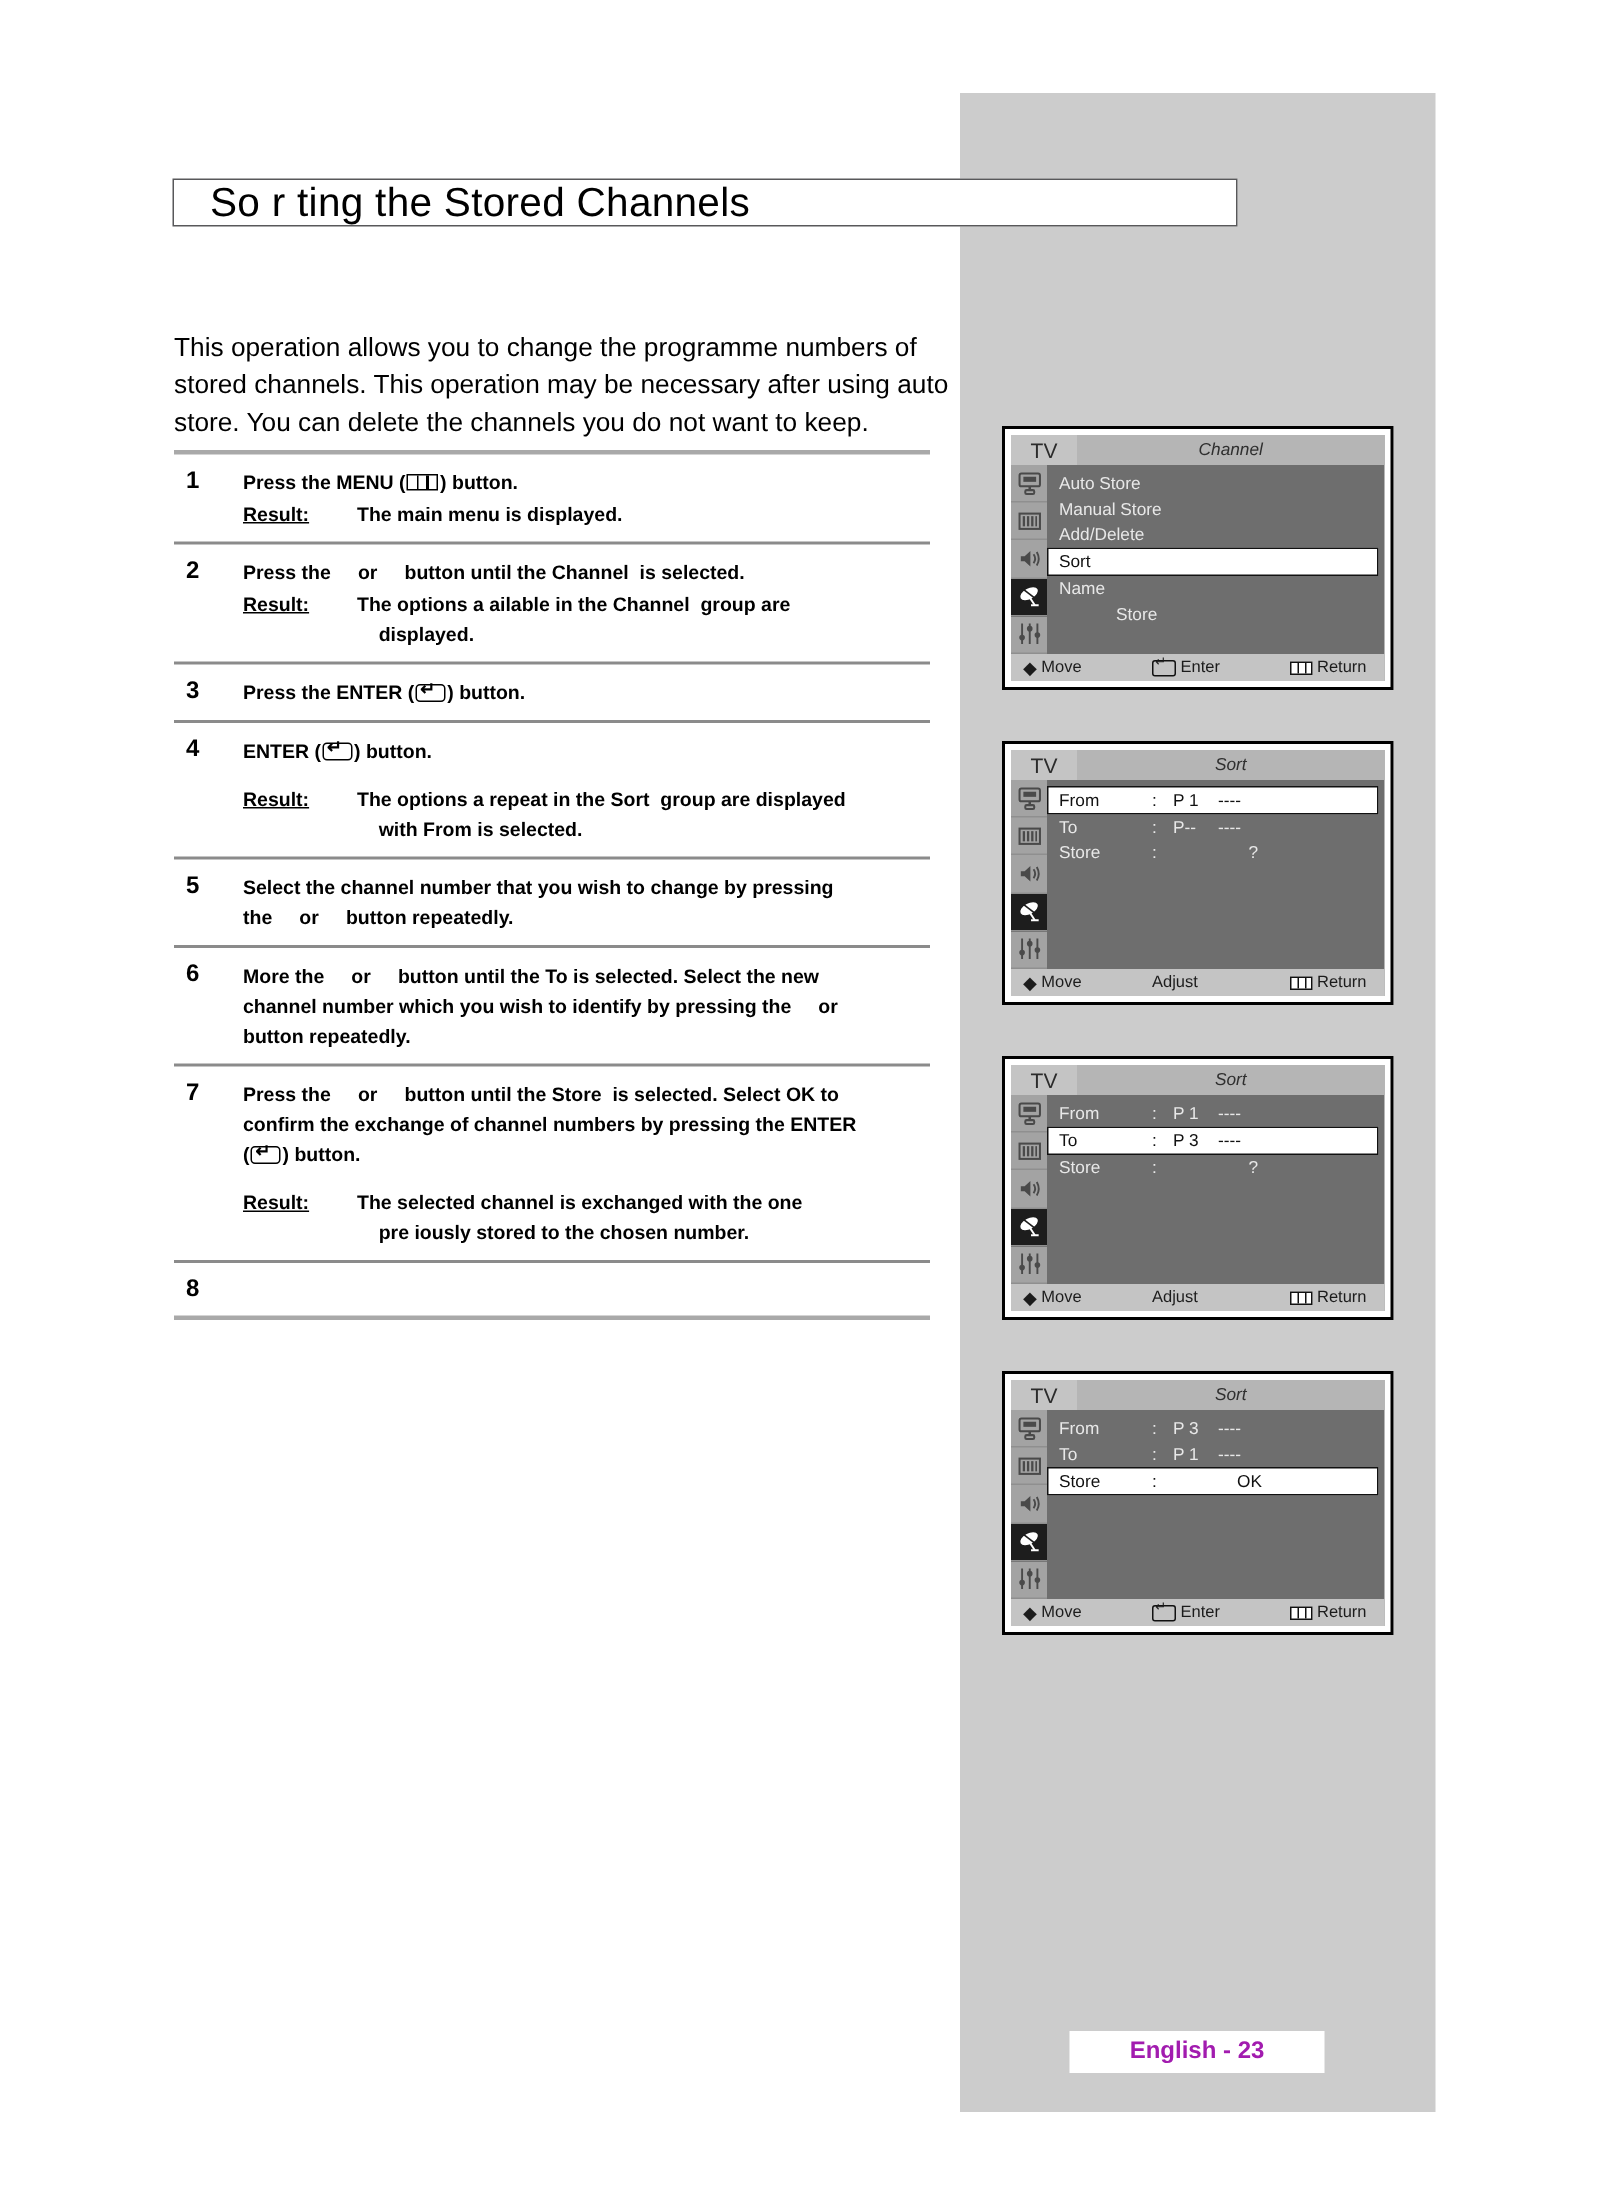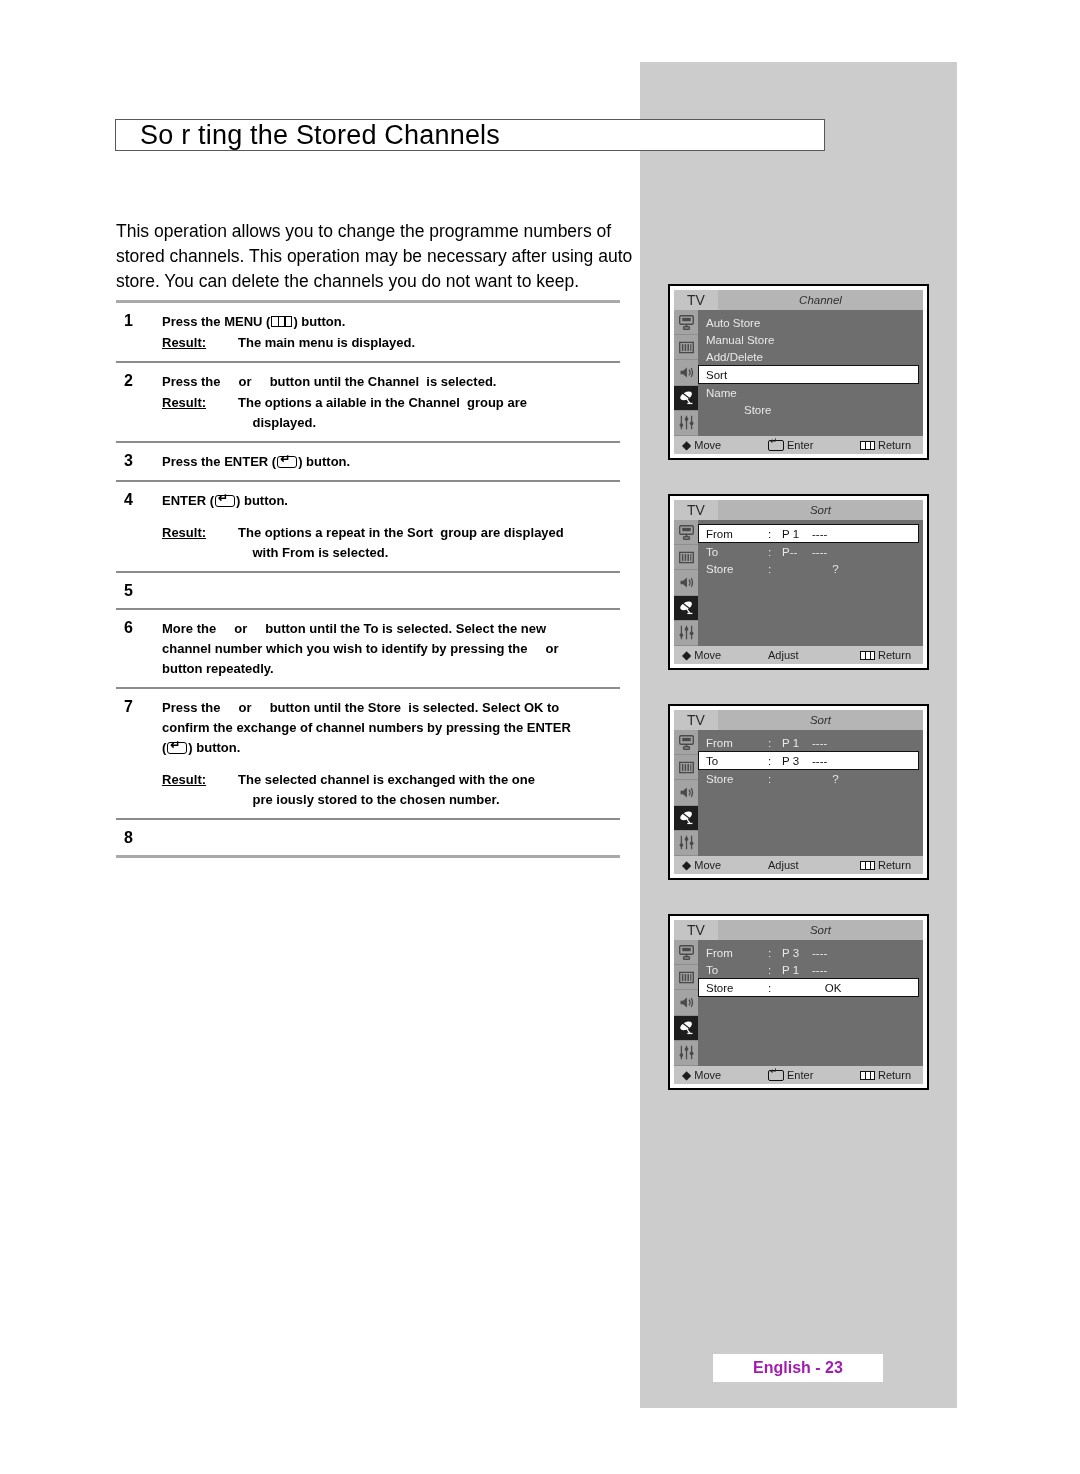--- a/index.html
+++ b/index.html
@@ -155,20 +155,24 @@
           <span class="res-lbl">Result:</span>
           <span class="res-txt">The options a repeat in the Sort  group are displayed
     with From is selected.</span>
         </span>
     </div>
   </div>
   <div class="rule thin"></div>
 
   <div class="step">
     <div class="step-num">5</div>
+    <div class="step-body">
+      <span class="ln">Select the channel number that you wish to change by pressing
+the     or     button repeatedly.</span>
+    </div>
   </div>
   <div class="rule thin"></div>
 
   <div class="step">
     <div class="step-num">6</div>
     <div class="step-body">
       <span class="ln">More the     or     button until the To is selected. Select the new
 channel number which you wish to identify by pressing the     or
 button repeatedly.</span>
     </div>

